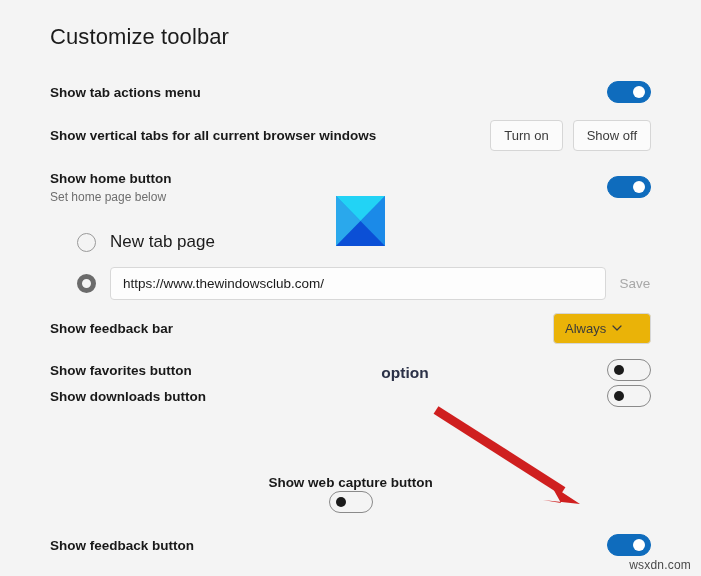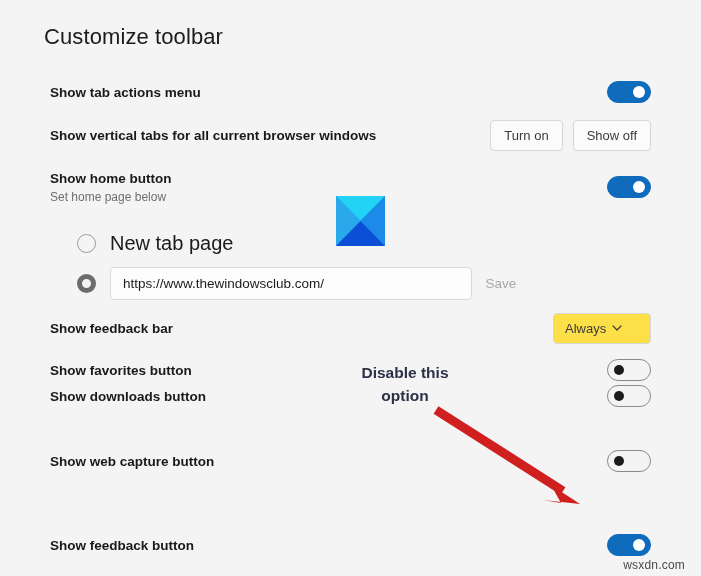--- a/index.html
+++ b/index.html
@@ -18,21 +18,21 @@
 
   #page {
     position: relative;
     width: 701px;
     height: 576px;
   }
 
   
   .page-title {
     position: absolute;
-    left: 44px;
+    left: 50px;
     top: 24px;
     font-size: 22px;
     font-weight: 400;
     letter-spacing: 0.1px;
     color: #1b1b1b;
     white-space: nowrap;
   }
 
   
   .row {
@@ -122,21 +122,21 @@
     display: flex;
     align-items: center;
     justify-content: center;
     white-space: nowrap;
   }
 
   
   .dropdown {
     width: 98px;
     height: 31px;
-    background: #fde047;
+    background: #eab308;
     border: 1px solid #d6d6d6;
     border-radius: 4px;
     font-size: 13px;
     color: #3b3b3b;
     display: flex;
     align-items: center;
     padding: 0 11px;
     box-sizing: border-box;
     cursor: pointer;
   }
@@ -164,29 +164,29 @@
   }
   .radio.unchecked {
     border: 1.5px solid #9a9a9a;
     background: transparent;
   }
   .radio.checked {
     border: 5px solid #6b6b6b;
     background: transparent;
   }
   .radio-label {
-    font-size: 20px;
+    font-size: 17px;
     color: #1b1b1b;
     margin-left: 14px;
     white-space: nowrap;
   }
 
   
   .url-field {
-    width: 362px;
+    width: 496px;
     height: 33px;
     background: #fdfdfd;
     border: 1px solid #d8d8d8;
     border-radius: 4px;
     display: flex;
     align-items: center;
     padding: 0 12px;
     box-sizing: border-box;
     font-size: 13.5px;
     color: #1b1b1b;
@@ -236,21 +236,21 @@
     top: 390px;
     width: 200px;
     height: 125px;
     pointer-events: none;
   }
   .annot-arrow svg { display: block; }
 
   
   .watermark {
     position: absolute;
-    right: 16px;
+    right: 10px;
     bottom: 4px;
     font-size: 12px;
     color: #4a4a4a;
     letter-spacing: 0.2px;
   }
 </style>
 </head>
 <body>
 
 <div id="page">
@@ -342,21 +342,21 @@
     <div class="row-left">
       <div class="row-label">Show downloads button</div>
     </div>
     <div class="row-right">
       <div class="toggle off">
         <div class="knob"></div>
       </div>
     </div>
   </div>
 
-  <div class="row" style="top:449px; height:24px;">
+  <div class="row" style="top:474px; height:24px;flex-direction:column;">
     <div class="row-left">
       <div class="row-label">Show web capture button</div>
     </div>
     <div class="row-right">
       <div class="toggle off">
         <div class="knob"></div>
       </div>
     </div>
   </div>
 
@@ -366,21 +366,20 @@
       <div class="row-label">Show feedback button</div>
     </div>
     <div class="row-right">
       <div class="toggle on">
         <div class="knob"></div>
       </div>
     </div>
   </div>
 
   <div class="annot-text">
-    <div>Disable this</div>
     <div>option</div>
   </div>
 
   <div class="annot-arrow">
     <svg width="200" height="125" viewBox="0 0 200 125" xmlns="http://www.w3.org/2000/svg">
       <g>
         <line x1="36" y1="20" x2="163" y2="101" stroke="#cf1f1f" stroke-width="9" stroke-linecap="butt"></line>
         <polygon points="180,114 151,95 161,113 143,110" fill="#cf1f1f"></polygon>
       </g>
     </svg>

